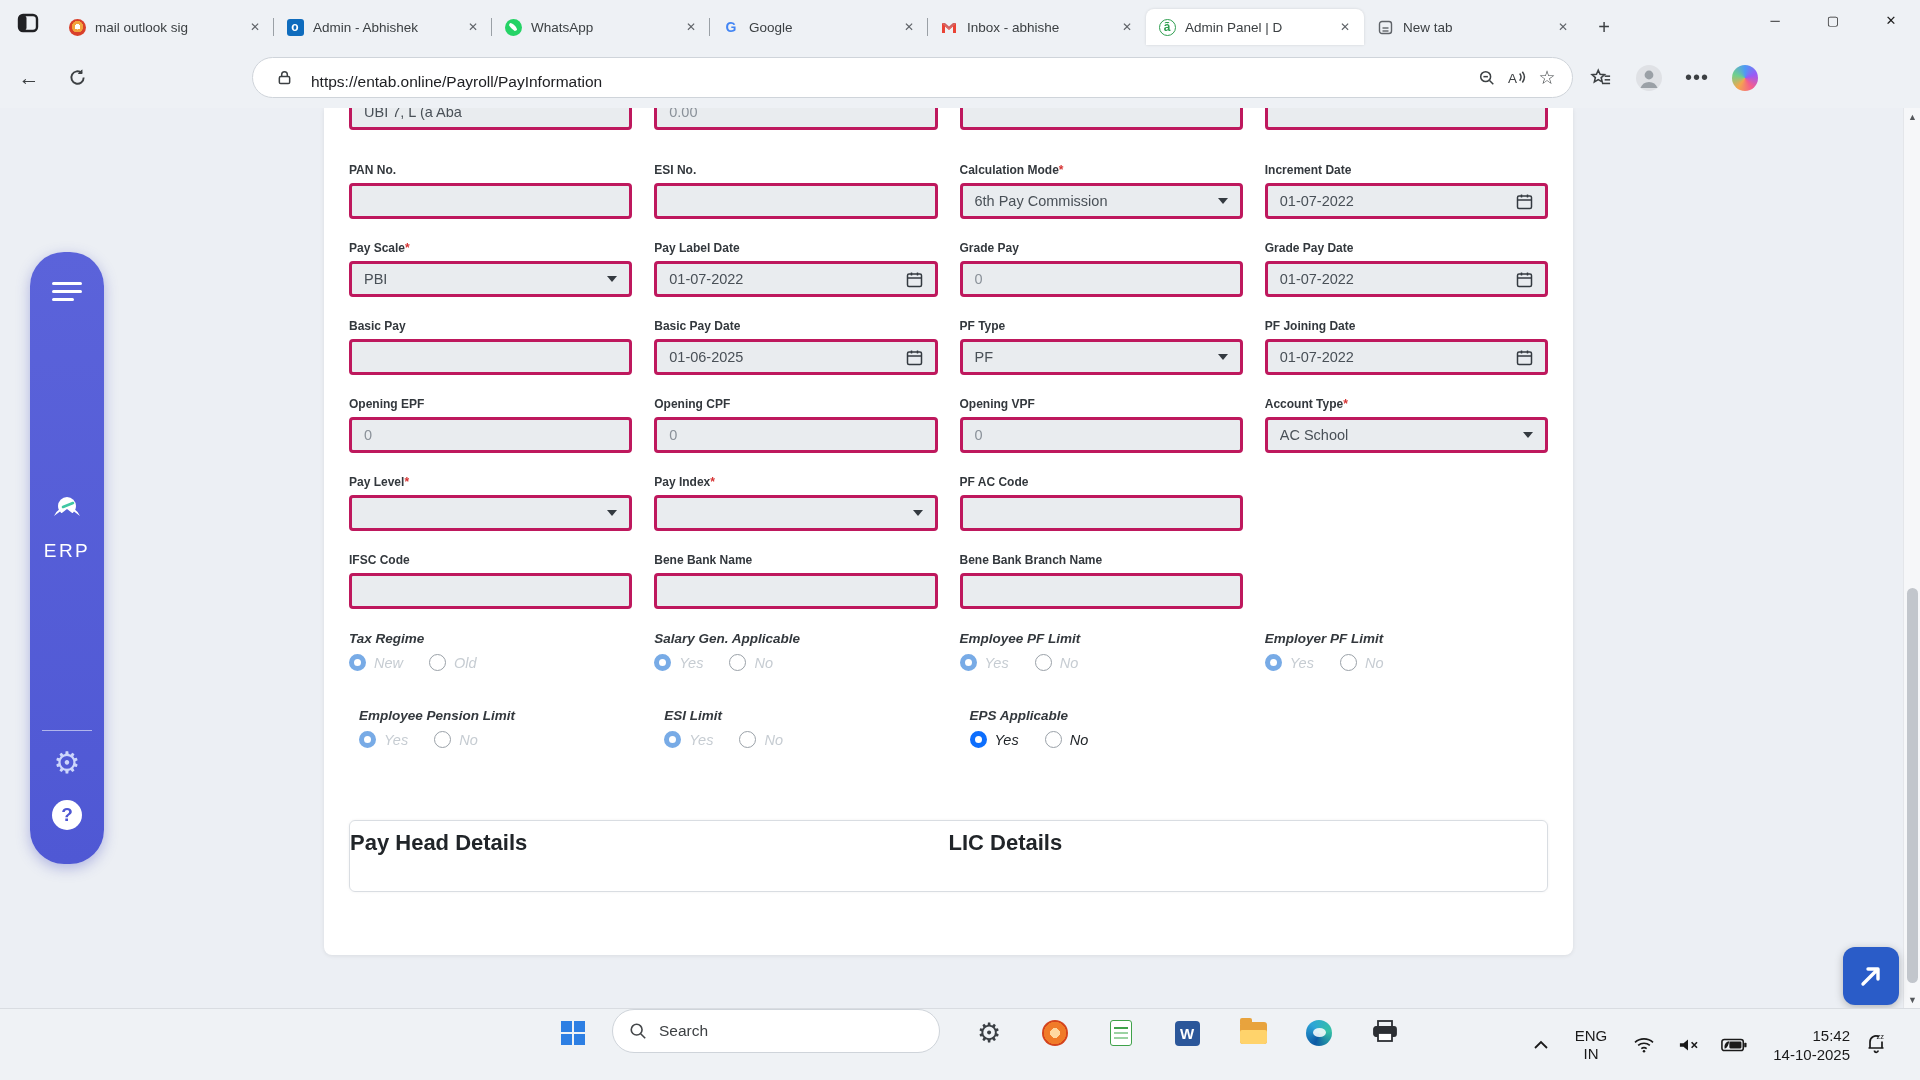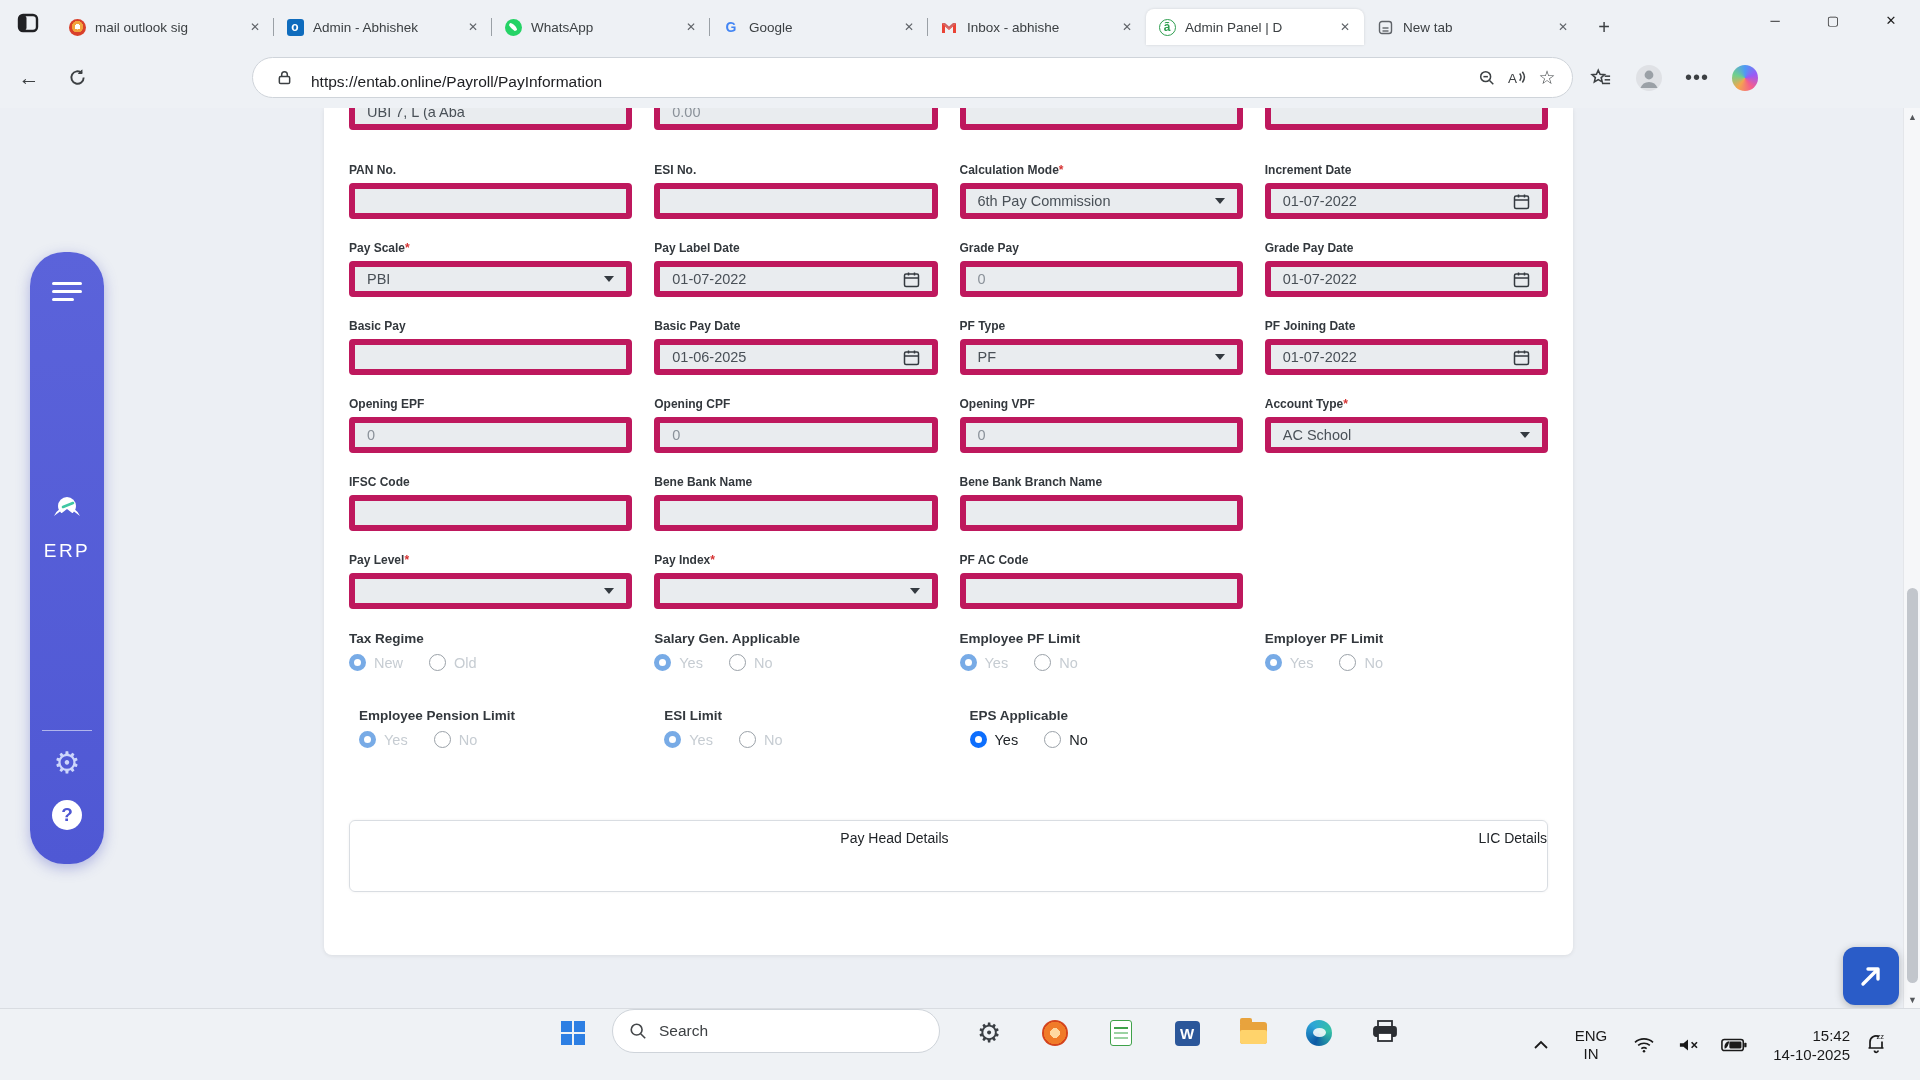--- a/index.html
+++ b/index.html
@@ -36,43 +36,43 @@
   .after-omni .slot { width:34px; height:34px; display:flex; align-items:center; justify-content:center; }
 
   
   .viewport { position:absolute; top:108px; left:0; width:1920px; height:900px; background:#eceff4; overflow:hidden; }
   .content-card { position:absolute; left:324px; top:0; width:1249px; height:847px; background:#fff;
     border-radius:0 0 8px 8px; box-shadow:0 1px 4px rgba(0,0,0,.08); padding:0 25px; overflow:hidden; }
 
   .fgrid { display:grid; grid-template-columns:1fr 1fr 1fr 1fr; column-gap:22px; }
   .row0 { margin-top:-14px; margin-bottom:33px; }
   .frow { margin-bottom:22px; }
-  .radio-sec { margin-top:17px; }
+  .radio-sec { margin-top:17px;font-style:italic; }
   .rrow { margin-bottom:37px; }
   .fg label { display:block; font-size:12px; font-weight:bold; color:#33383d; height:17px; margin-bottom:3px; white-space:nowrap; }
   .fg .req { color:#d63333; }
-  .ctl { height:36px; background:#e9ecef; border:6px solid #be185d; border-radius:4px;
+  .ctl { height:36px; background:#e9ecef; border:3px solid #be185d; border-radius:4px;
     display:flex; align-items:center; padding:0 12px; font-size:14.5px; color:#495057; position:relative; }
   .ctl .val { flex:1; white-space:nowrap; overflow:hidden; }
   .ctl .val.muted { color:#8a9199; }
   .ctl .caret { width:0; height:0; border-left:5px solid transparent; border-right:5px solid transparent; border-top:6px solid #343a40; }
   .ctl .cal { color:#343a40; display:flex; }
   .rlabel { display:block; font-size:13.5px; font-weight:bold; color:#33383d; height:17px; margin-bottom:6px; white-space:nowrap; }
   .ropts { display:flex; align-items:center; gap:26px; height:17px; }
   .ropt { display:flex; align-items:center; gap:8px; font-size:14.5px; }
   .radio { width:17px; height:17px; border-radius:50%; background:#fff; border:1.5px solid #9aa1a8; }
   .radio.sel { border:5px solid #78abe6; }
   .ropt.dis span.rtext { color:#c6ccd2; }
   .ropt.en .radio.sel { border-color:#0d6efd; }
   .ropt.en span.rtext { color:#212529; }
   .indent { padding-left:10px; }
 
   .details-card { margin-top:72px; height:72px; border:1px solid #d9dde2; border-radius:6px;
     box-shadow:0 0 3px rgba(0,0,0,.06); display:flex; padding-top:9px; }
-  .details-card .half { flex:1; text-align:right; font-size:14px; font-weight:normal; color:#212529; }
+  .details-card .half { flex:1; text-align:left; font-size:22px; font-weight:bold; color:#212529; }
 
   
   .erp-sidebar { position:absolute; left:30px; top:144px; width:74px; height:612px; border-radius:34px;
     background:linear-gradient(180deg,#5b63da,#4f58d4); box-shadow:0 4px 14px rgba(60,70,190,.35); }
   .hamburger { position:absolute; top:30px; left:50%; transform:translateX(-50%); width:30px; }
   .hamburger i { display:block; height:3px; background:#fff; border-radius:2px; margin-bottom:5px; }
   .hamburger i:nth-child(1){ width:30px;} .hamburger i:nth-child(2){ width:30px;} .hamburger i:nth-child(3){ width:22px; margin-bottom:0;}
   .erp-logo { position:absolute; top:242px; left:50%; transform:translateX(-50%); width:34px; height:30px; }
   .erp-text { position:absolute; top:288px; width:100%; text-align:center; color:#fff; font-size:19px; letter-spacing:2.5px; }
   .sb-divider { position:absolute; top:478px; left:12px; width:50px; height:1px; background:rgba(255,255,255,.55); }
@@ -416,56 +416,56 @@
           <div class="fg">
             <label>Account Type<span class="req">*</span></label>
             <div class="ctl">
               <span class="val">AC School</span>
               <span class="caret"></span>
             </div>
           </div>
         </div>
         <div class="fgrid frow">
           <div class="fg">
+            <label>Pay Level<span class="req">*</span></label>
+            <div class="ctl">
+              <span class="val"></span>
+              <span class="caret"></span>
+            </div>
+          </div>
+          <div class="fg">
+            <label>Pay Index<span class="req">*</span></label>
+            <div class="ctl">
+              <span class="val"></span>
+              <span class="caret"></span>
+            </div>
+          </div>
+          <div class="fg">
+            <label>PF AC Code</label>
+            <div class="ctl">
+              <span class="val"></span>
+            </div>
+          </div>
+          <div class="fg"></div>
+        </div>
+        <div class="fgrid frow">
+          <div class="fg">
             <label>IFSC Code</label>
             <div class="ctl">
               <span class="val"></span>
             </div>
           </div>
           <div class="fg">
             <label>Bene Bank Name</label>
             <div class="ctl">
               <span class="val"></span>
             </div>
           </div>
           <div class="fg">
             <label>Bene Bank Branch Name</label>
-            <div class="ctl">
-              <span class="val"></span>
-            </div>
-          </div>
-          <div class="fg"></div>
-        </div>
-        <div class="fgrid frow">
-          <div class="fg">
-            <label>Pay Level<span class="req">*</span></label>
-            <div class="ctl">
-              <span class="val"></span>
-              <span class="caret"></span>
-            </div>
-          </div>
-          <div class="fg">
-            <label>Pay Index<span class="req">*</span></label>
-            <div class="ctl">
-              <span class="val"></span>
-              <span class="caret"></span>
-            </div>
-          </div>
-          <div class="fg">
-            <label>PF AC Code</label>
             <div class="ctl">
               <span class="val"></span>
             </div>
           </div>
           <div class="fg"></div>
         </div>
       </div>
     <div class="radio-sec" id="radioRows">
         <div class="fgrid rrow">
           <div class="">

